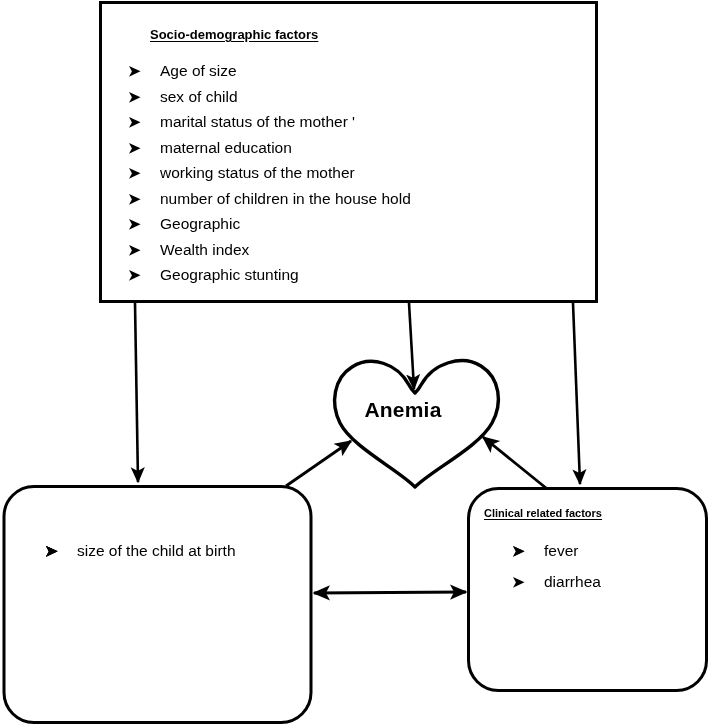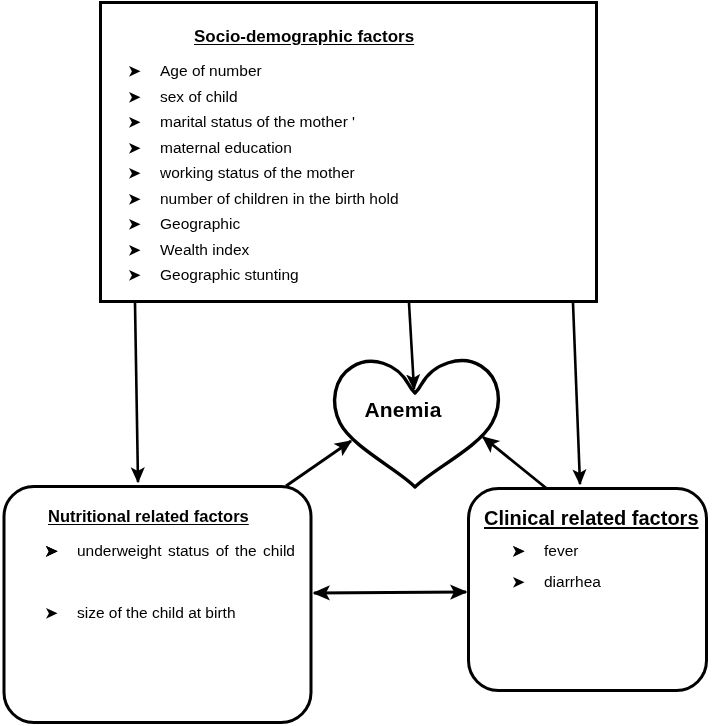--- a/index.html
+++ b/index.html
@@ -31,23 +31,23 @@
   }
 
   
   .box-title {
     position: absolute;
     font-weight: bold;
     text-decoration: underline;
     text-underline-offset: 2px;
     white-space: nowrap;
   }
-  #socio-title  { left: 150px; top: 27px;  font-size: 17px; margin-left: 44px; }
+  #socio-title  { left: 150px; top: 27px;  font-size: 13px; }
   #nutri-title  { left: 48px;  top: 507px; font-size: 16.5px; }
-  #clinic-title { left: 484px; top: 507px; font-size: 20px; }
+  #clinic-title { left: 484px; top: 507px; font-size: 11px; }
 
   
   .bullet-list {
     position: absolute;
     list-style: none;
     margin: 0;
     padding: 0;
   }
   .bullet-list li {
     position: relative;
@@ -162,70 +162,68 @@
   <line x1="314" y1="593" x2="466" y2="592" stroke="#000000" stroke-width="2.8" marker-start="url(#arrowhead-start)" marker-end="url(#arrowhead)"></line>
 </svg>
 
 <div class="text-layer">
 
   <div class="box-title" id="socio-title">Socio-demographic factors</div>
 
   <ul class="bullet-list" id="socio-list">
     <li>
       <span class="bullet-icon">➤</span>
-      <span class="item-text">Age of number</span>
+      <span class="item-text">Age of size</span>
     </li>
     <li>
       <span class="bullet-icon">➤</span>
       <span class="item-text">sex of child</span>
     </li>
     <li>
       <span class="bullet-icon">➤</span>
       <span class="item-text">marital status of the mother '</span>
     </li>
     <li>
       <span class="bullet-icon">➤</span>
       <span class="item-text">maternal education</span>
     </li>
     <li>
       <span class="bullet-icon">➤</span>
       <span class="item-text">working status of the mother</span>
     </li>
     <li>
       <span class="bullet-icon">➤</span>
-      <span class="item-text">number of children in the birth hold</span>
+      <span class="item-text">number of children in the house hold</span>
     </li>
     <li>
       <span class="bullet-icon">➤</span>
       <span class="item-text">Geographic</span>
     </li>
     <li>
       <span class="bullet-icon">➤</span>
       <span class="item-text">Wealth index</span>
     </li>
     <li>
       <span class="bullet-icon">➤</span>
       <span class="item-text">Geographic stunting</span>
     </li>
   </ul>
 
   <div id="anemia-label">Anemia</div>
 
-  <div class="box-title" id="nutri-title">Nutritional related factors</div>
 
   <ul class="bullet-list" id="nutri-list">
     <li>
       <span class="bullet-icon">➤</span>
     </li>
     <li>
       <span class="bullet-icon">➤</span>
     </li>
     <li>
       <span class="bullet-icon">➤</span>
-      <span class="item-text justify-wrap">underweight status of the child</span>
     </li>
     <li>
       <span class="bullet-icon">➤</span>
       <span class="item-text">size of the child at birth</span>
     </li>
   </ul>
 
   <div class="box-title" id="clinic-title">Clinical related factors</div>
 
   <ul class="bullet-list" id="clinic-list">

